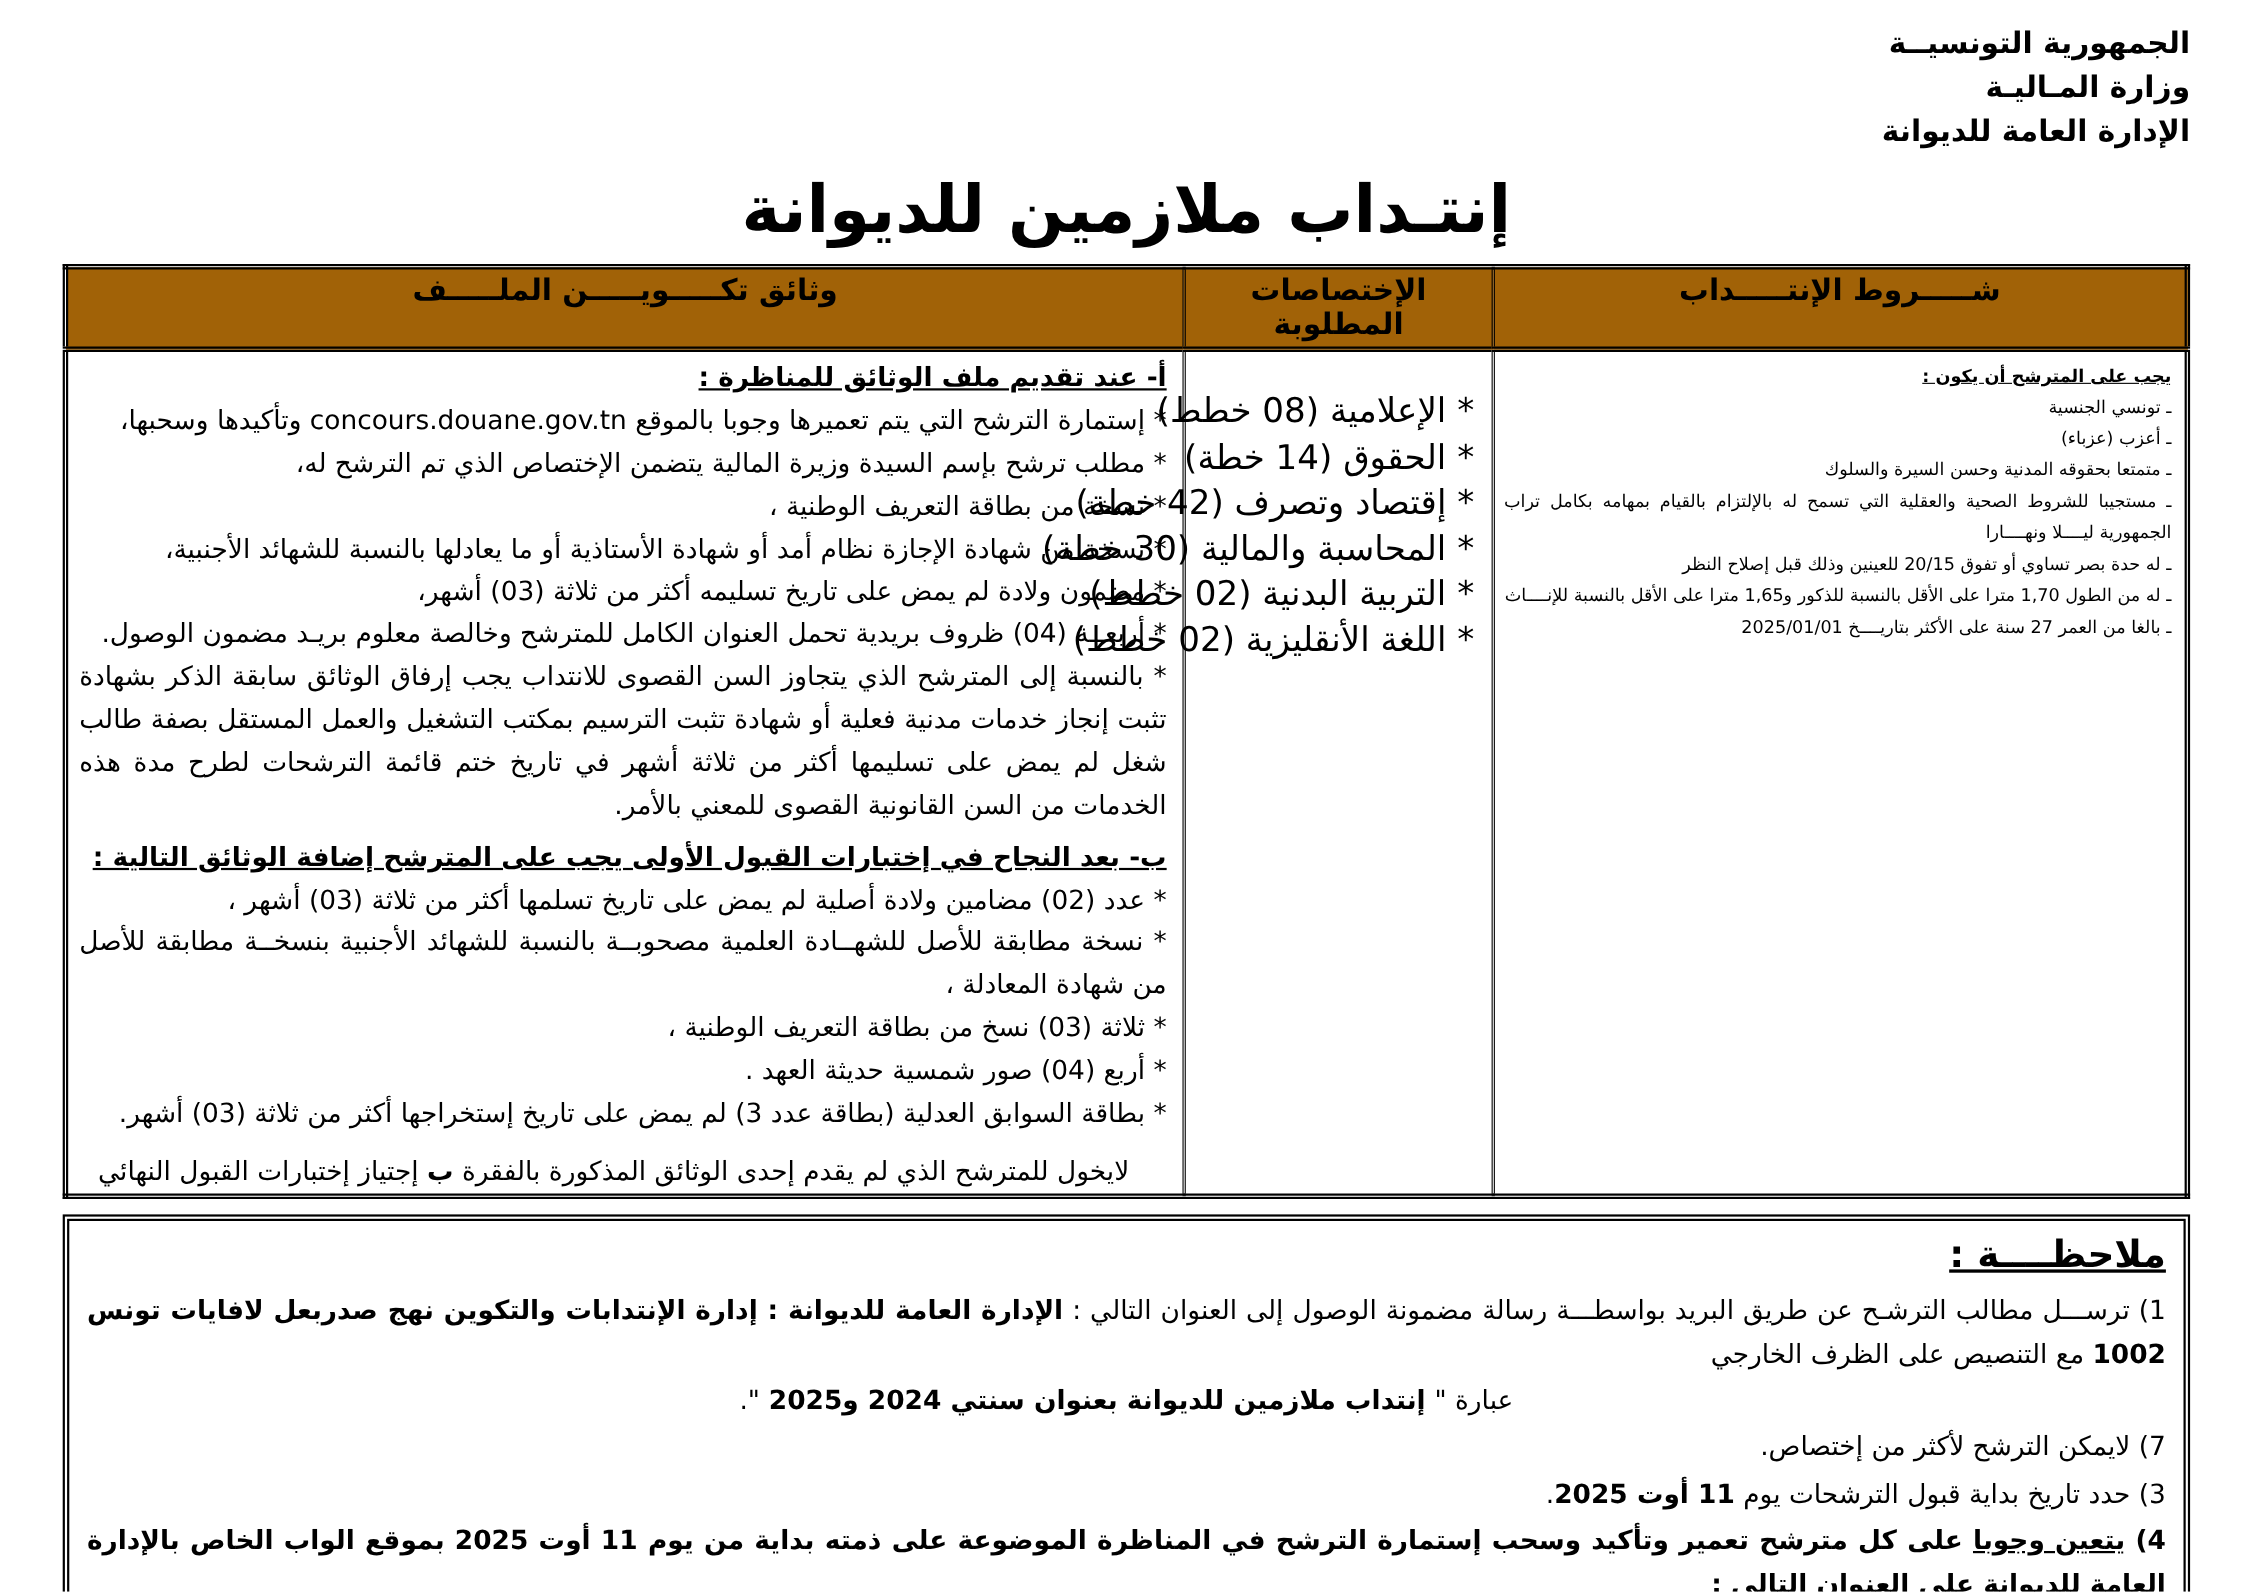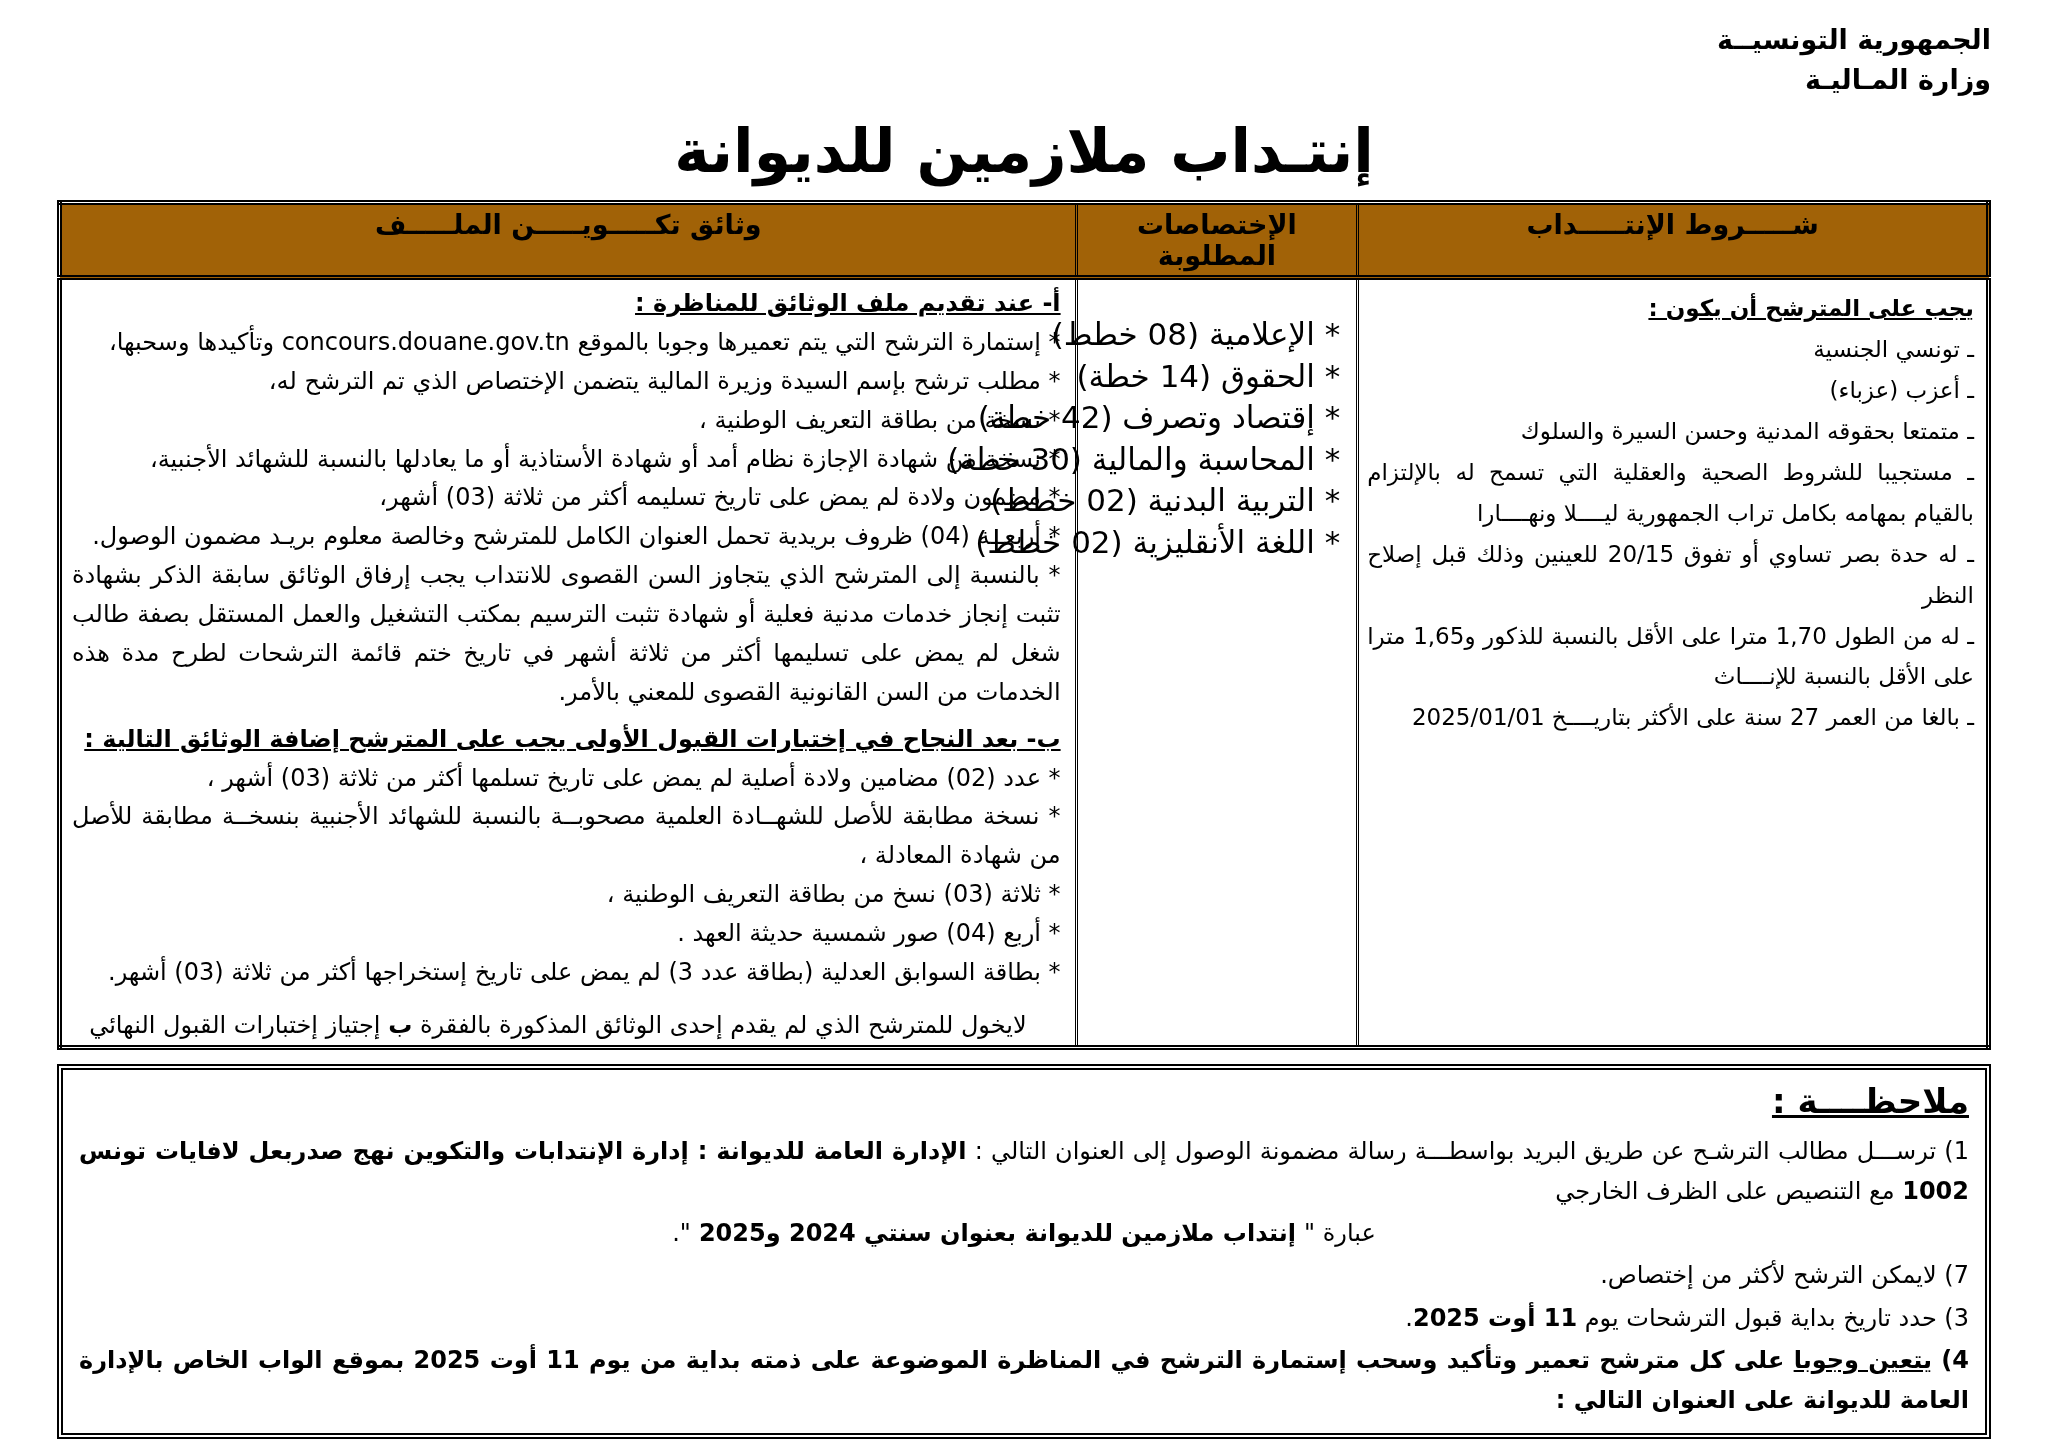--- a/index.html
+++ b/index.html
@@ -17,21 +17,21 @@
   .b{font-weight:bold;}
   .bu{font-weight:bold;text-decoration:underline;}
   
   table.req{width:100%;border-collapse:collapse;table-layout:fixed;border:5px double #000;}
   table.req th, table.req td{border:3px double #000;vertical-align:top;box-sizing:border-box;}
   table.req th{
     background:#a16207;font-weight:bold;font-size:27px;height:46px;
     text-align:center;padding:4px 6px;border-bottom:5px double #000;
   }
   tr.body-row td{height:655px;}
-  td.cell-cond{padding:8px 12px 0 8px;font-size:23px;line-height:1.78;}
+  td.cell-cond{padding:8px 12px 0 8px;font-size:16px;line-height:1.78;}
   .cond-item{text-align:justify;}
   td.cell-spec{padding:34px 16px 0 6px;font-size:31px;line-height:1.34;}
   .spec-item{text-align:right;white-space:nowrap;}
   td.cell-docs{padding:4px 14px 0 10px;font-size:24px;line-height:1.62;}
   .doc-item{text-align:justify;}
   .doc-closing{margin-top:14px;padding-right:34px;text-align:right;}
   
   .notes{
     border:6px double #000;margin-top:14px;min-height:368px;box-sizing:border-box;
     padding:4px 16px 10px 16px;font-size:24px;line-height:1.64;
@@ -42,20 +42,21 @@
   .note-center span{margin:0 4px;}
 </style>
 </head>
 <body>
 
 <div class="page">
 
   <div class="letterhead">
     <div>الجمهورية التونسيــة</div>
     <div>وزارة المـاليـة</div>
+    <div>الإدارة العامة للديوانة</div>
   </div>
 
   <div class="doc-title">إنتـداب ملازمين للديوانة</div>
 
 
   <table class="req">
     <colgroup>
       <col style="width:32.7%">
       <col style="width:14.6%">
       <col style="width:52.7%">

